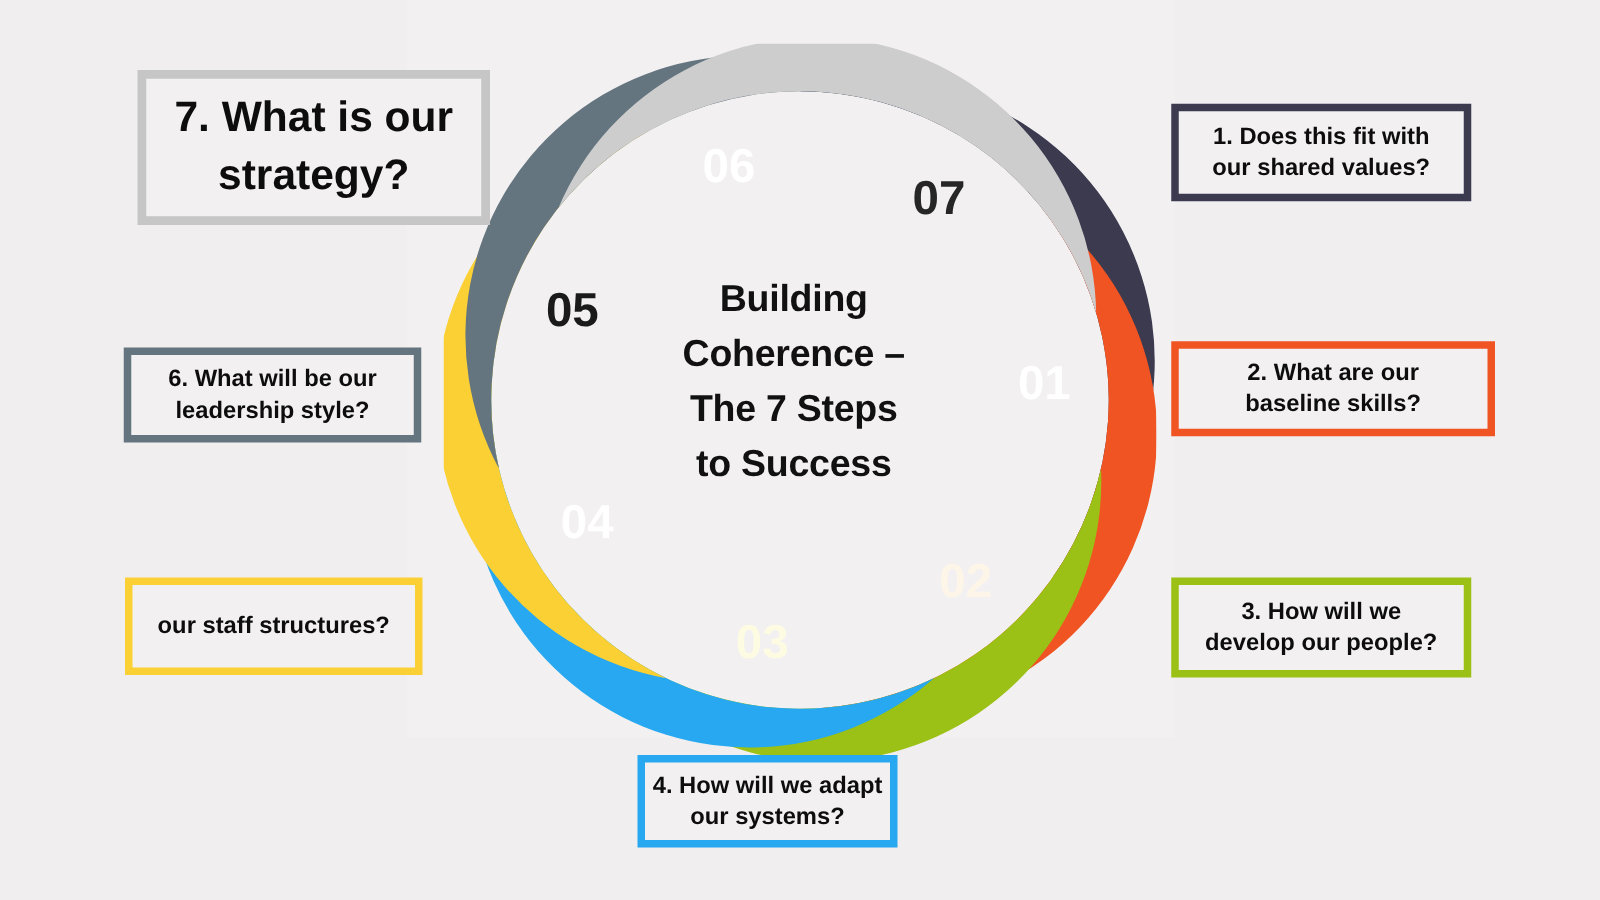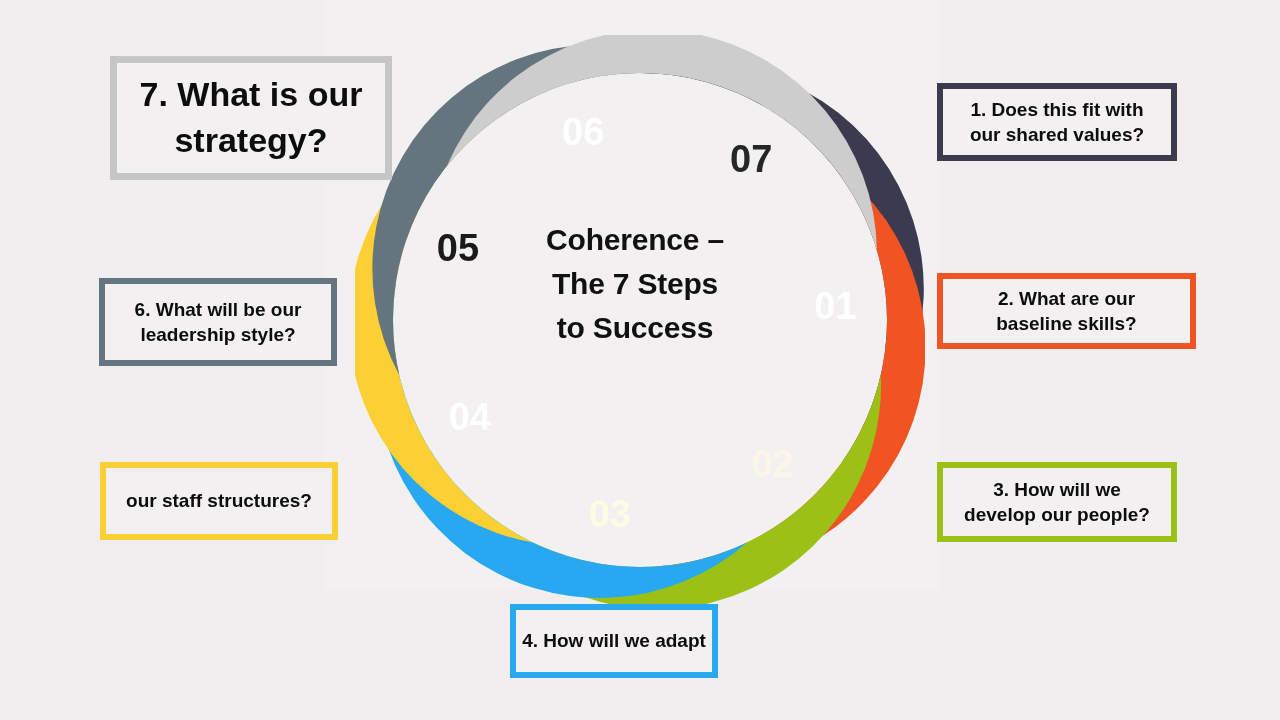--- a/index.html
+++ b/index.html
@@ -74,21 +74,21 @@
     font-size: 19px;
     border-width: 6px;
     border-style: solid;
   }
 
   #callout-1 { left: 937px; top: 83px;  width: 240px; height: 78px; border-color: #3B3A4F; }
   #callout-2 { left: 937px; top: 273px; width: 259px; height: 76px; border-color: #F05423; }
   #callout-3 { left: 937px; top: 462px; width: 240px; height: 80px; border-color: #9BC016; }
   #callout-4 { left: 510px; top: 604px; width: 208px; height: 74px; border-color: #27A8F0; }
   #callout-5 { left: 100px; top: 462px; width: 238px; height: 78px; border-color: #FBD034; }
-  #callout-6 { left: 99px;  top: 278px; width: 238px; height: 88px; border-color: #64757F; }
+  #callout-6 { left: 99px;  top: 278px; width: 238px; height: 76px; border-color: #64757F; }
 
   #callout-7 {
     left: 110px; top: 56px; width: 282px; height: 124px;
     border: 7px solid #C6C6C6;
     font-size: 34px;
   }
   #callout-7 .txt { line-height: 1.35; }
 
   
   .petal-num {
@@ -141,20 +141,21 @@
       <text class="petal-num" x="480.5" y="284.3" text-anchor="middle" fill="#FFFFFF">01</text>
       <text class="petal-num" x="417.6" y="442.3" text-anchor="middle" fill="#FDF6E8">02</text>
       <text class="petal-num" x="254.8" y="491.7" text-anchor="middle" fill="#FDFBE2">03</text>
       <text class="petal-num" x="114.8" y="395.1" text-anchor="middle" fill="#FFFFFF">04</text>
       <text class="petal-num" x="102.9" y="225.5" text-anchor="middle" fill="#1A1A1A">05</text>
       <text class="petal-num" x="228.2" y="110.4" text-anchor="middle" fill="#FFFFFF">06</text>
       <text class="petal-num" x="396.2" y="136.6" text-anchor="middle" fill="#262626">07</text>
     </svg>
 
   <div id="center-text">
+    <div>Building</div>
     <div>Coherence –</div>
     <div>The 7 Steps</div>
     <div>to Success</div>
   </div>
 
   <div class="callout c-small" id="callout-1">
     <span class="txt">
       <span class="line">1. Does this fit with</span>
       <span class="line">our shared values?</span>
     </span>
@@ -170,20 +171,21 @@
   <div class="callout c-small" id="callout-3">
     <span class="txt">
       <span class="line">3. How will we</span>
       <span class="line">develop our people?</span>
     </span>
   </div>
 
   <div class="callout c-small" id="callout-4">
     <span class="txt">
       <span class="line">4. How will we adapt</span>
+      <span class="line">our systems?</span>
     </span>
   </div>
 
   <div class="callout c-small" id="callout-5">
     <span class="txt">
       <span class="line">our staff structures?</span>
     </span>
   </div>
 
   <div class="callout c-small" id="callout-6">

